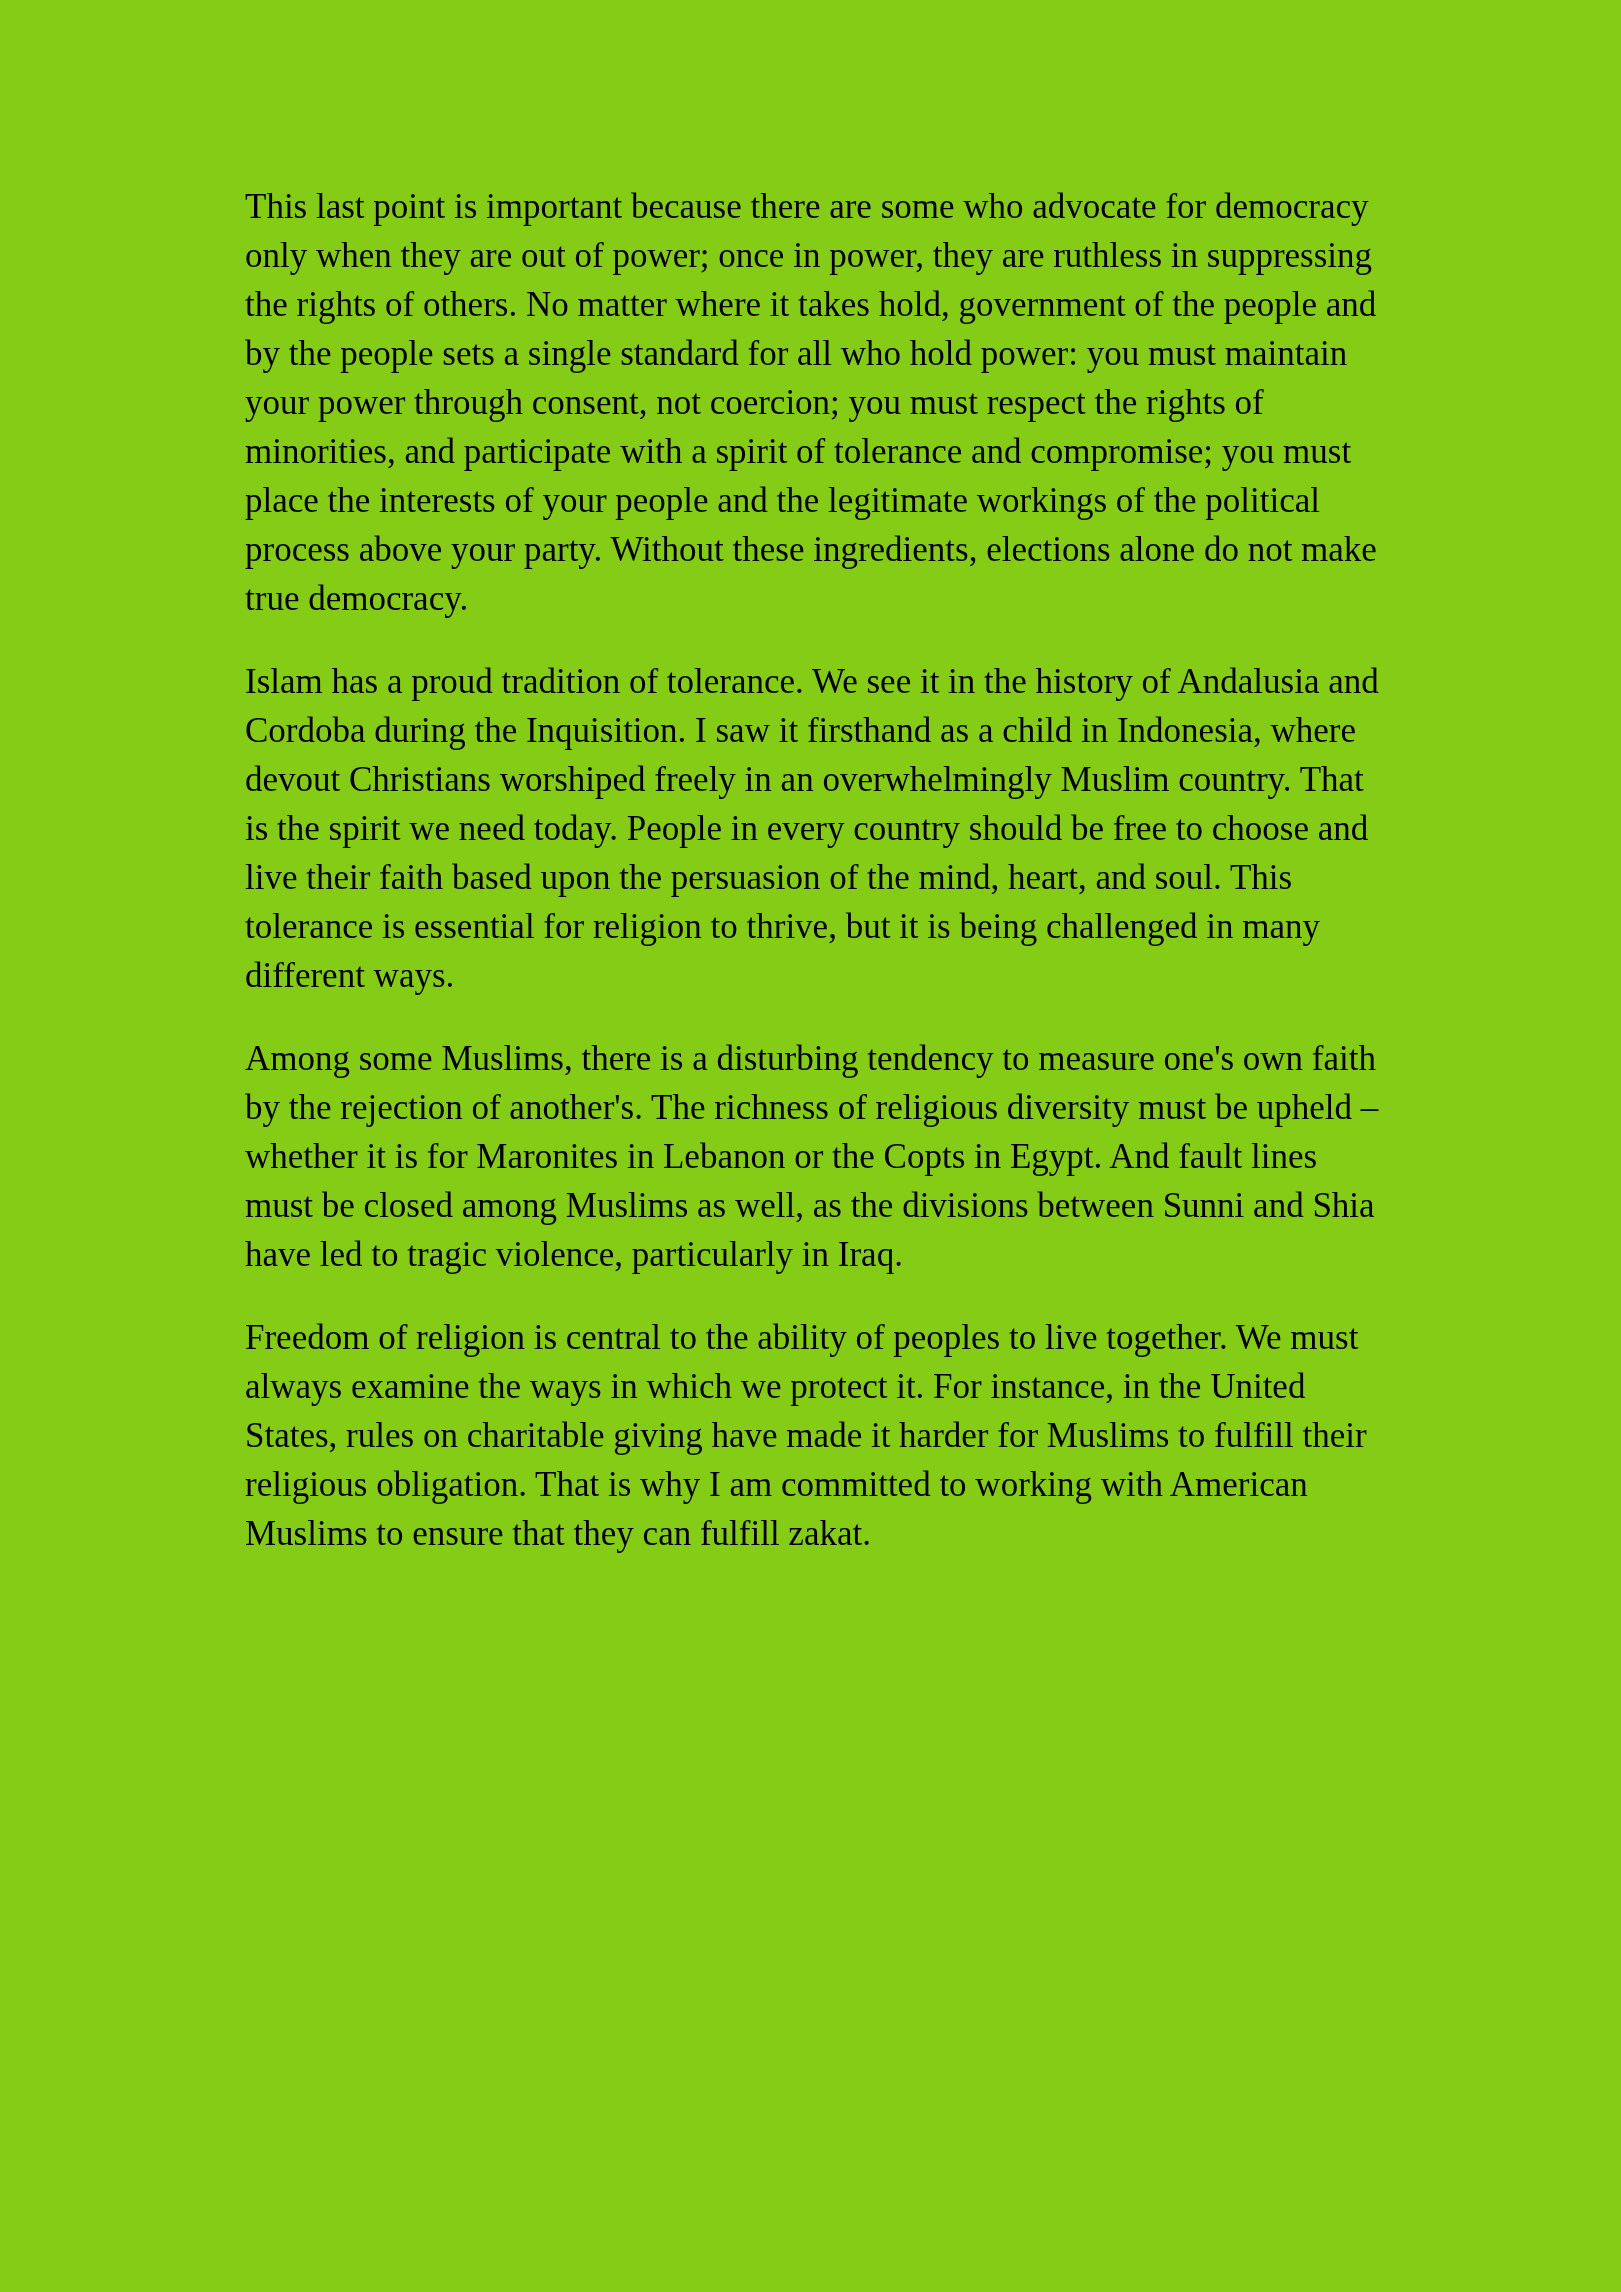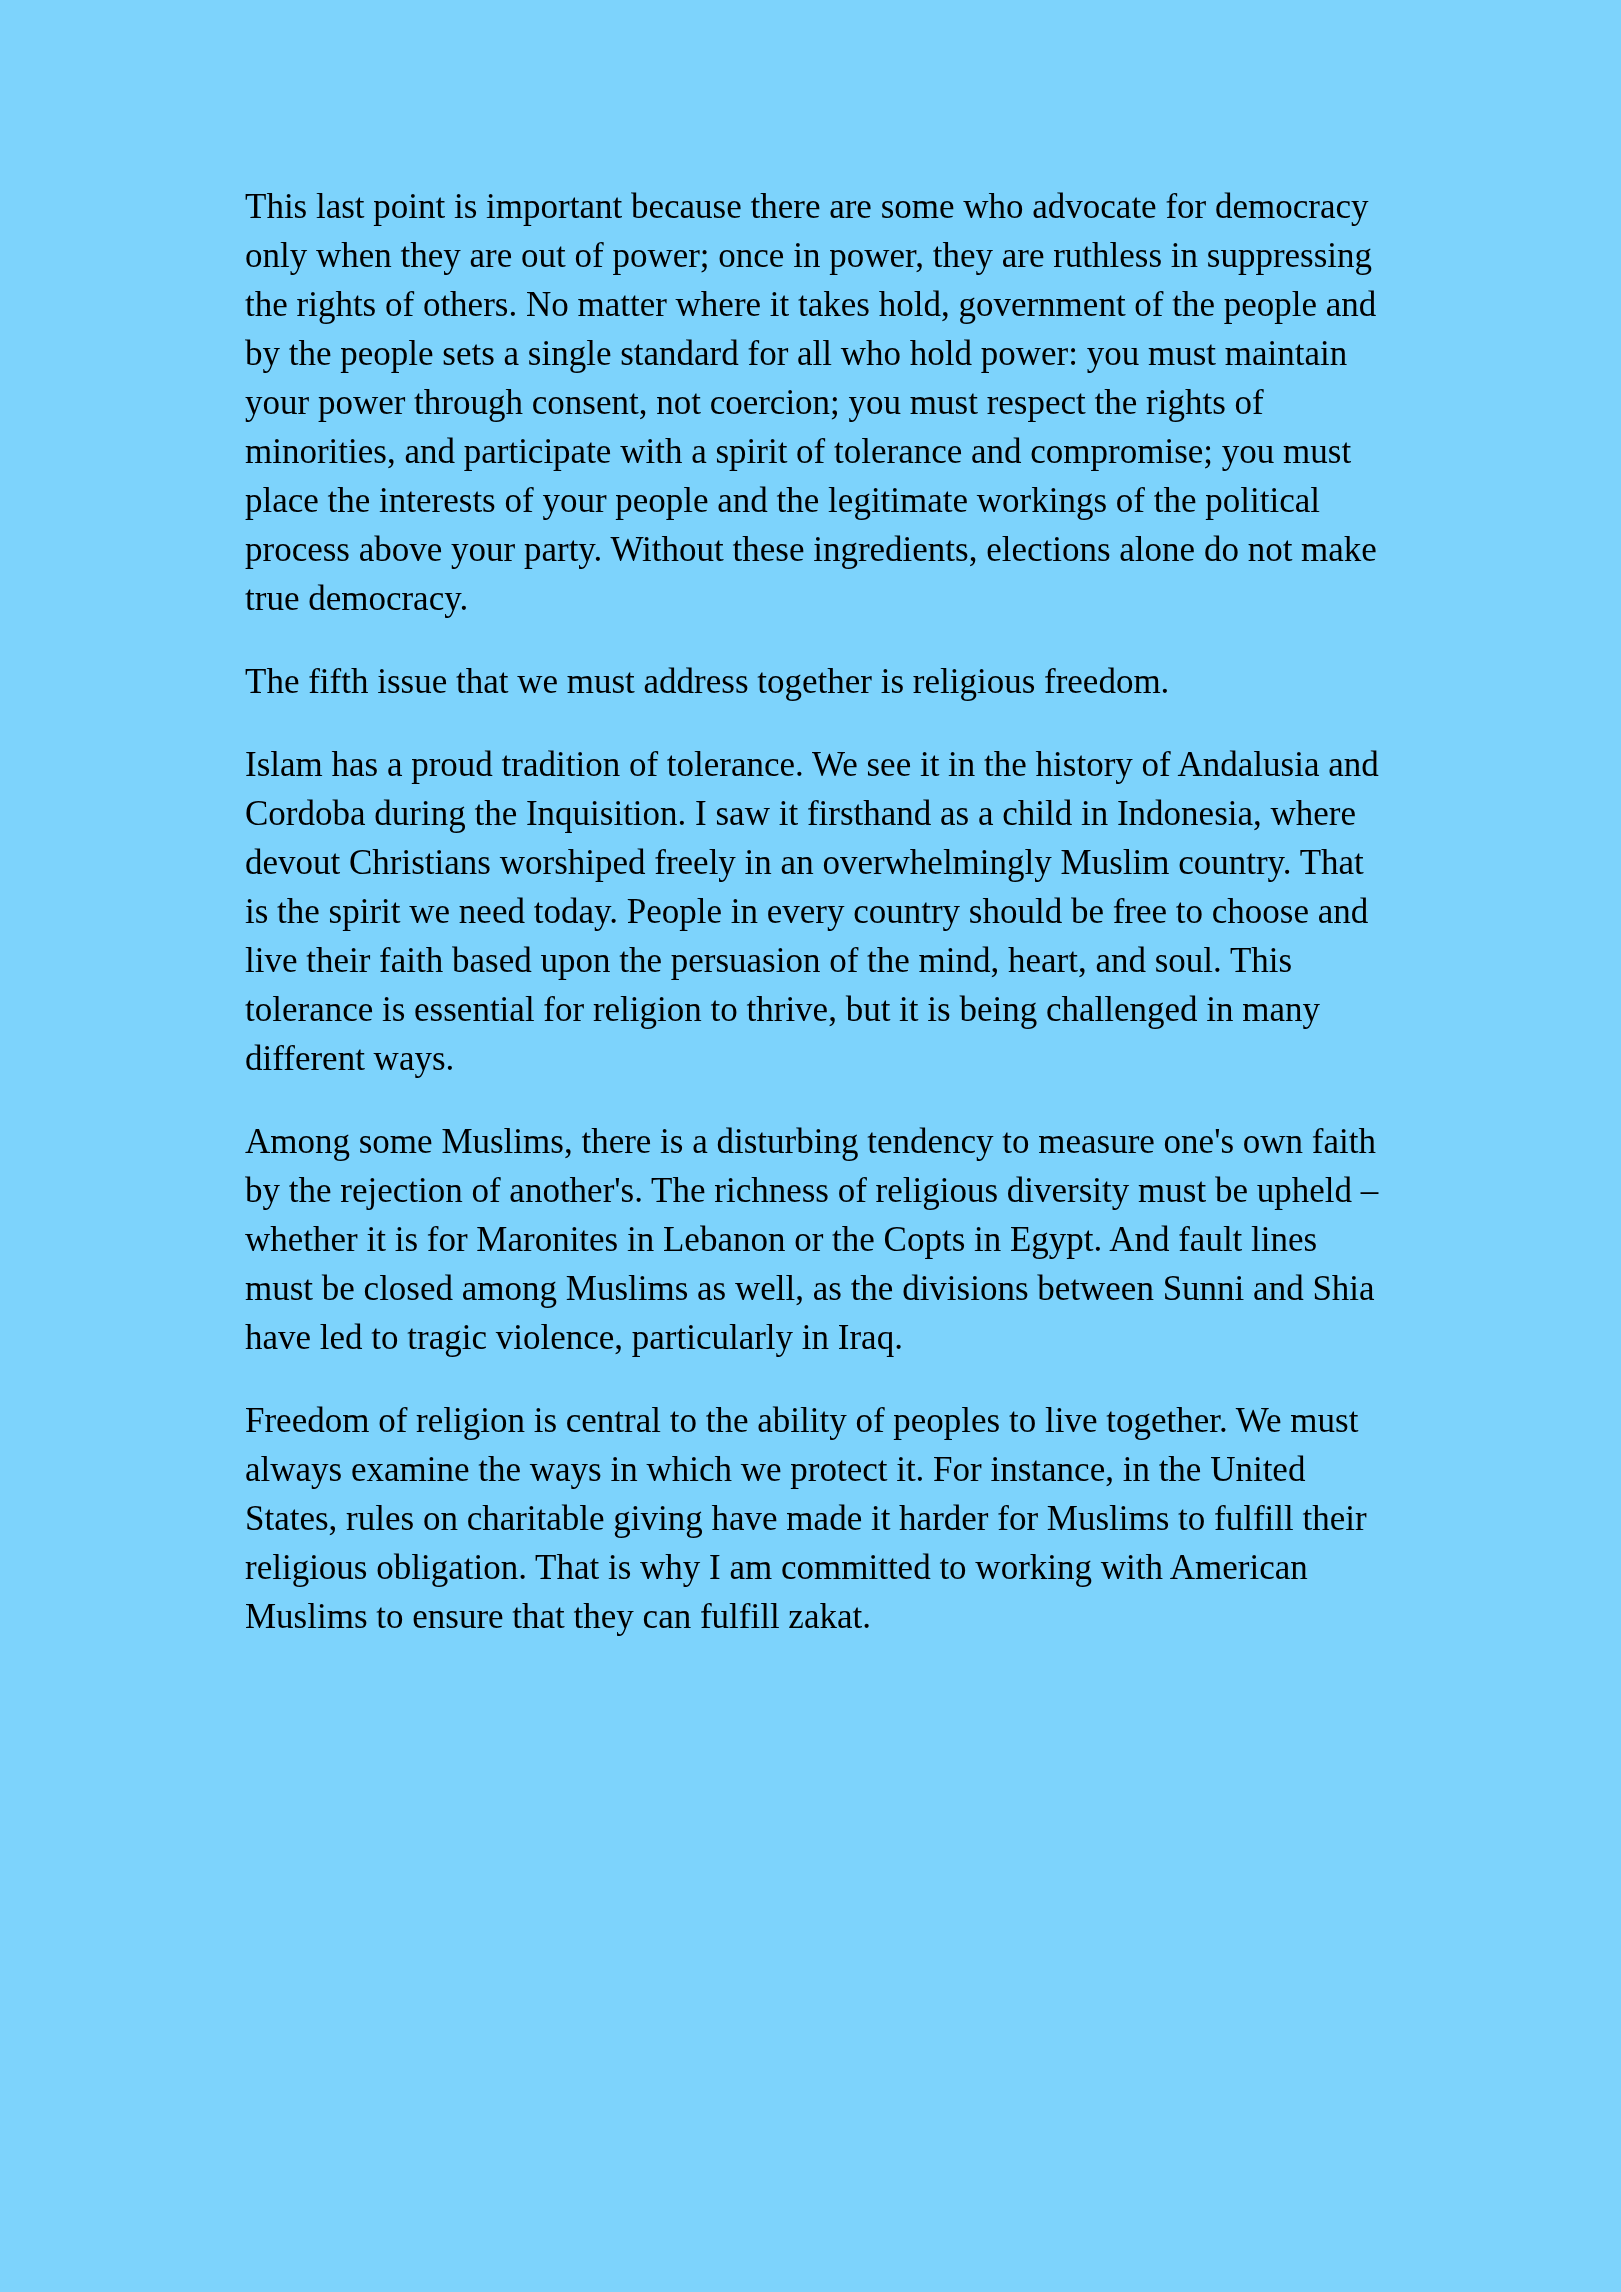--- a/index.html
+++ b/index.html
@@ -4,21 +4,21 @@
 <style>
   html, body {
     margin: 0;
     padding: 0;
     background: #ffffff;
   }
   .page {
     position: relative;
     width: 1621px;
     height: 2293px;
-    background: #7dd3fc;
+    background: #84cc16;
     box-sizing: border-box;
     padding: 182px 235px 0 245px;
     overflow: hidden;
   }
   .doc-body {
     font-family: "Liberation Serif", "DejaVu Serif", serif;
     font-size: 35px;
     line-height: 49px;
     color: #000000;
     text-align: left;
@@ -27,19 +27,18 @@
     margin: 0 0 34px 0;
     padding: 0;
   }
 </style>
 </head>
 <body>
 
 <div class="page">
   <div class="doc-body">
     <p class="para">This last point is important because there are some who advocate for democracy only when they are out of power; once in power, they are ruthless in suppressing the rights of others. No matter where it takes hold, government of the people and by the people sets a single standard for all who hold power: you must maintain your power through consent, not coercion; you must respect the rights of minorities, and participate with a spirit of tolerance and compromise; you must place the interests of your people and the legitimate workings of the political process above your party. Without these ingredients, elections alone do not make true democracy.</p>
-    <p class="para">The fifth issue that we must address together is religious freedom.</p>
     <p class="para">Islam has a proud tradition of tolerance. We see it in the history of Andalusia and Cordoba during the Inquisition. I saw it firsthand as a child in Indonesia, where devout Christians worshiped freely in an overwhelmingly Muslim country. That is the spirit we need today. People in every country should be free to choose and live their faith based upon the persuasion of the mind, heart, and soul. This tolerance is essential for religion to thrive, but it is being challenged in many different ways.</p>
     <p class="para">Among some Muslims, there is a disturbing tendency to measure one's own faith by the rejection of another's. The richness of religious diversity must be upheld – whether it is for Maronites in Lebanon or the Copts in Egypt. And fault lines must be closed among Muslims as well, as the divisions between Sunni and Shia have led to tragic violence, particularly in Iraq.</p>
     <p class="para">Freedom of religion is central to the ability of peoples to live together. We must always examine the ways in which we protect it. For instance, in the United States, rules on charitable giving have made it harder for Muslims to fulfill their religious obligation. That is why I am committed to working with American Muslims to ensure that they can fulfill zakat.</p>
   </div>
 </div>
 
 
 </body></html>

